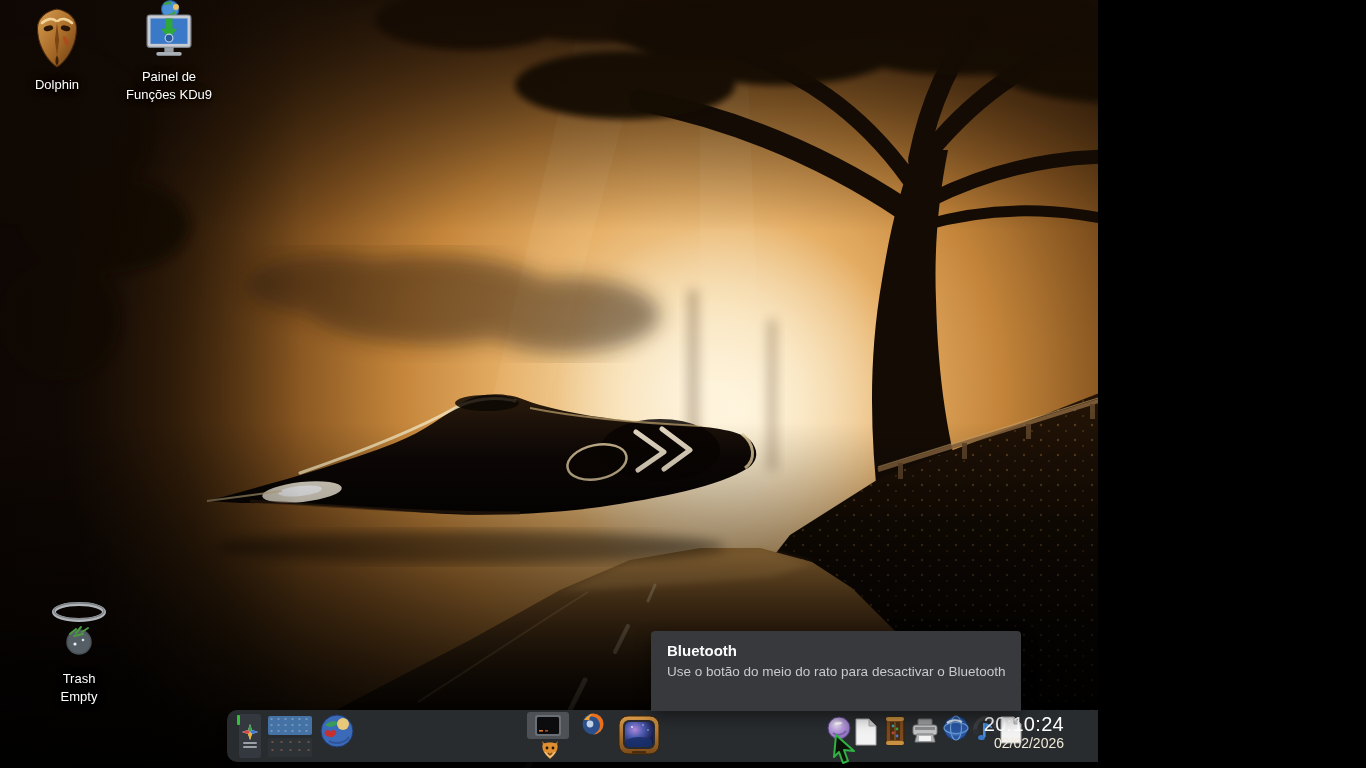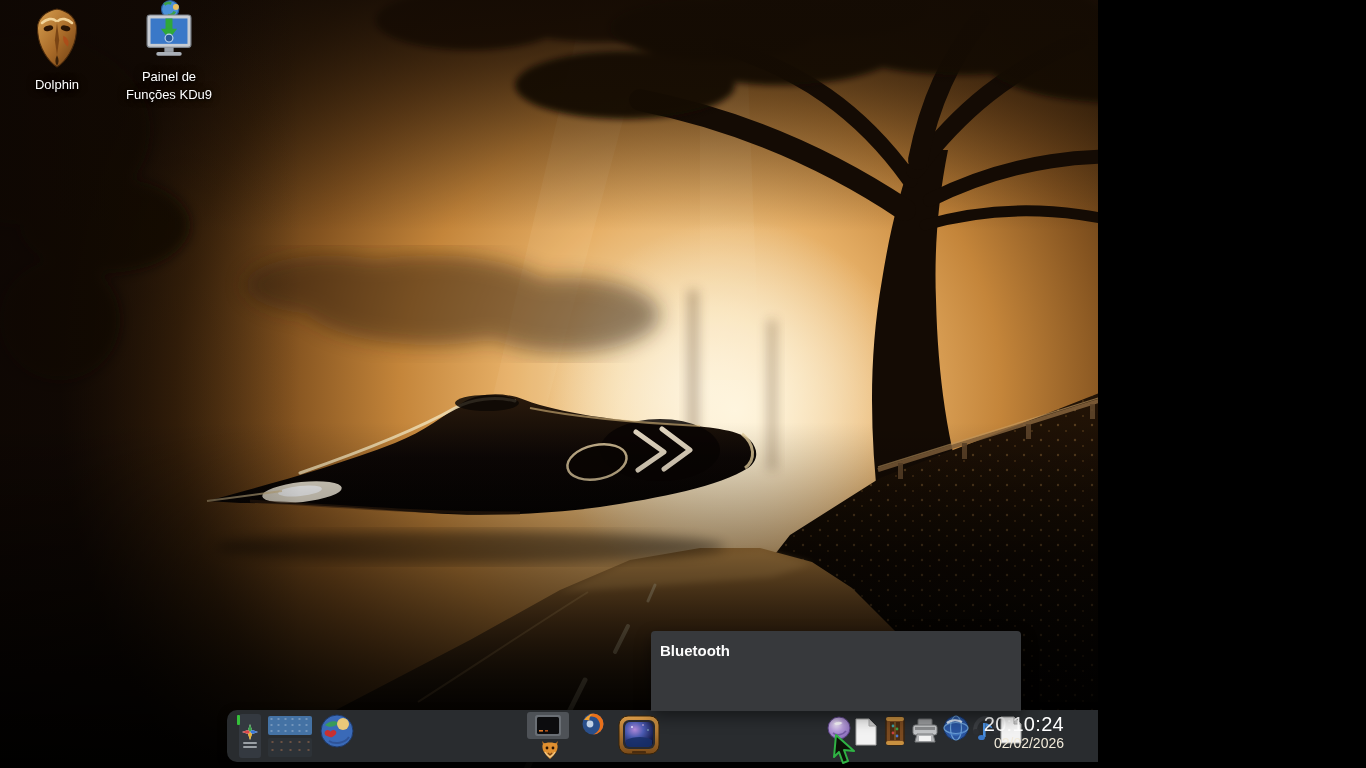--- a/index.html
+++ b/index.html
@@ -16,21 +16,21 @@
     text-shadow:0 1px 3px rgba(0,0,0,.95), 0 0 8px rgba(0,0,0,.65);
   }
   #icon-dolphin { left:1px;  top:8px; }
   #icon-painel  { left:113px; top:0;text-align:center; }
   #icon-trash   { left:23px; top:598px; }
 
   
   .tooltip {
     position:absolute; left:651px; top:631px; width:370px; height:80px;
     background:#37393c; border-radius:4px 4px 0 0;
-    padding:11px 13px 0 9px; box-shadow:0 6px 16px rgba(0,0,0,.45);
+    padding:11px 13px 0 16px; box-shadow:0 6px 16px rgba(0,0,0,.45);
     z-index:5;
   }
   .tooltip .tt-title { font-size:15px; font-weight:bold; color:#fcfcfc; margin-bottom:4px; }
   .tooltip .tt-line  { font-size:13.5px; color:#c7cacc; line-height:1.32; }
 
   
   .panel {
     position:absolute; left:227px; top:710px; width:913px; height:52px;
     background:rgba(42,45,49,.97); border-radius:10px; z-index:4;
     box-shadow:0 2px 8px rgba(0,0,0,.5);
@@ -288,23 +288,38 @@
       <circle cx="24" cy="33" r="3.4" fill="#2a5a9a" stroke="#bcd4ee" stroke-width="1"></circle>
       <rect x="20" y="41" width="8" height="4" fill="#9aa0a8"></rect>
       <rect x="13" y="45" width="22" height="3.4" rx="1.5" fill="#aab0b8"></rect>
     </svg>
     <div class="lbl">
       <div>Painel de</div>
       <div>Funções KDu9</div>
     </div>
   </div>
 
+  <div class="desk-icon" id="icon-trash">
+    <svg class="glyph" width="78" height="64" viewBox="0 0 78 64">
+      <ellipse cx="39" cy="14" rx="25" ry="8" fill="none" stroke="#c3c8cc" stroke-width="4" opacity=".9"></ellipse>
+      <ellipse cx="39" cy="13" rx="25" ry="8" fill="none" stroke="#6e7478" stroke-width="1.4" opacity=".8"></ellipse>
+      <circle cx="39" cy="44" r="12" fill="#b8cede" opacity=".45" stroke="#9ab0c0" stroke-width="1.5"></circle>
+      <path d="M30,36 l6,-5 M36,35 l5,-6 M42,34 l6,-4 M34,38 l9,-2" stroke="#4a9a40" stroke-width="2" stroke-linecap="round"></path>
+      <circle cx="35" cy="46" r="1.6" fill="#e8f2f8"></circle>
+      <circle cx="43" cy="42" r="1.3" fill="#d0e4f0"></circle>
+    </svg>
+    <div class="lbl">
+      <div>Trash</div>
+      <div>Empty</div>
+    </div>
+  </div>
 
   <div class="tooltip">
     <div class="tt-title">Bluetooth</div>
+    <div class="tt-line">Use o botão do meio do rato para desactivar o Bluetooth</div>
   </div>
 
   <div class="panel">
 
     <div class="abs launcher-indicator"></div>
     <div class="abs launcher">
       <svg width="16" height="16" viewBox="0 0 16 16">
         <polygon points="8,0 10,6 16,8 10,10 8,16 6,10 0,8 6,6" fill="#e8e8e8"></polygon>
         <polygon points="8,0 10,6 8,8 6,6" fill="#3aa04a"></polygon>
         <polygon points="16,8 10,10 8,8 10,6" fill="#3a78d8"></polygon>

